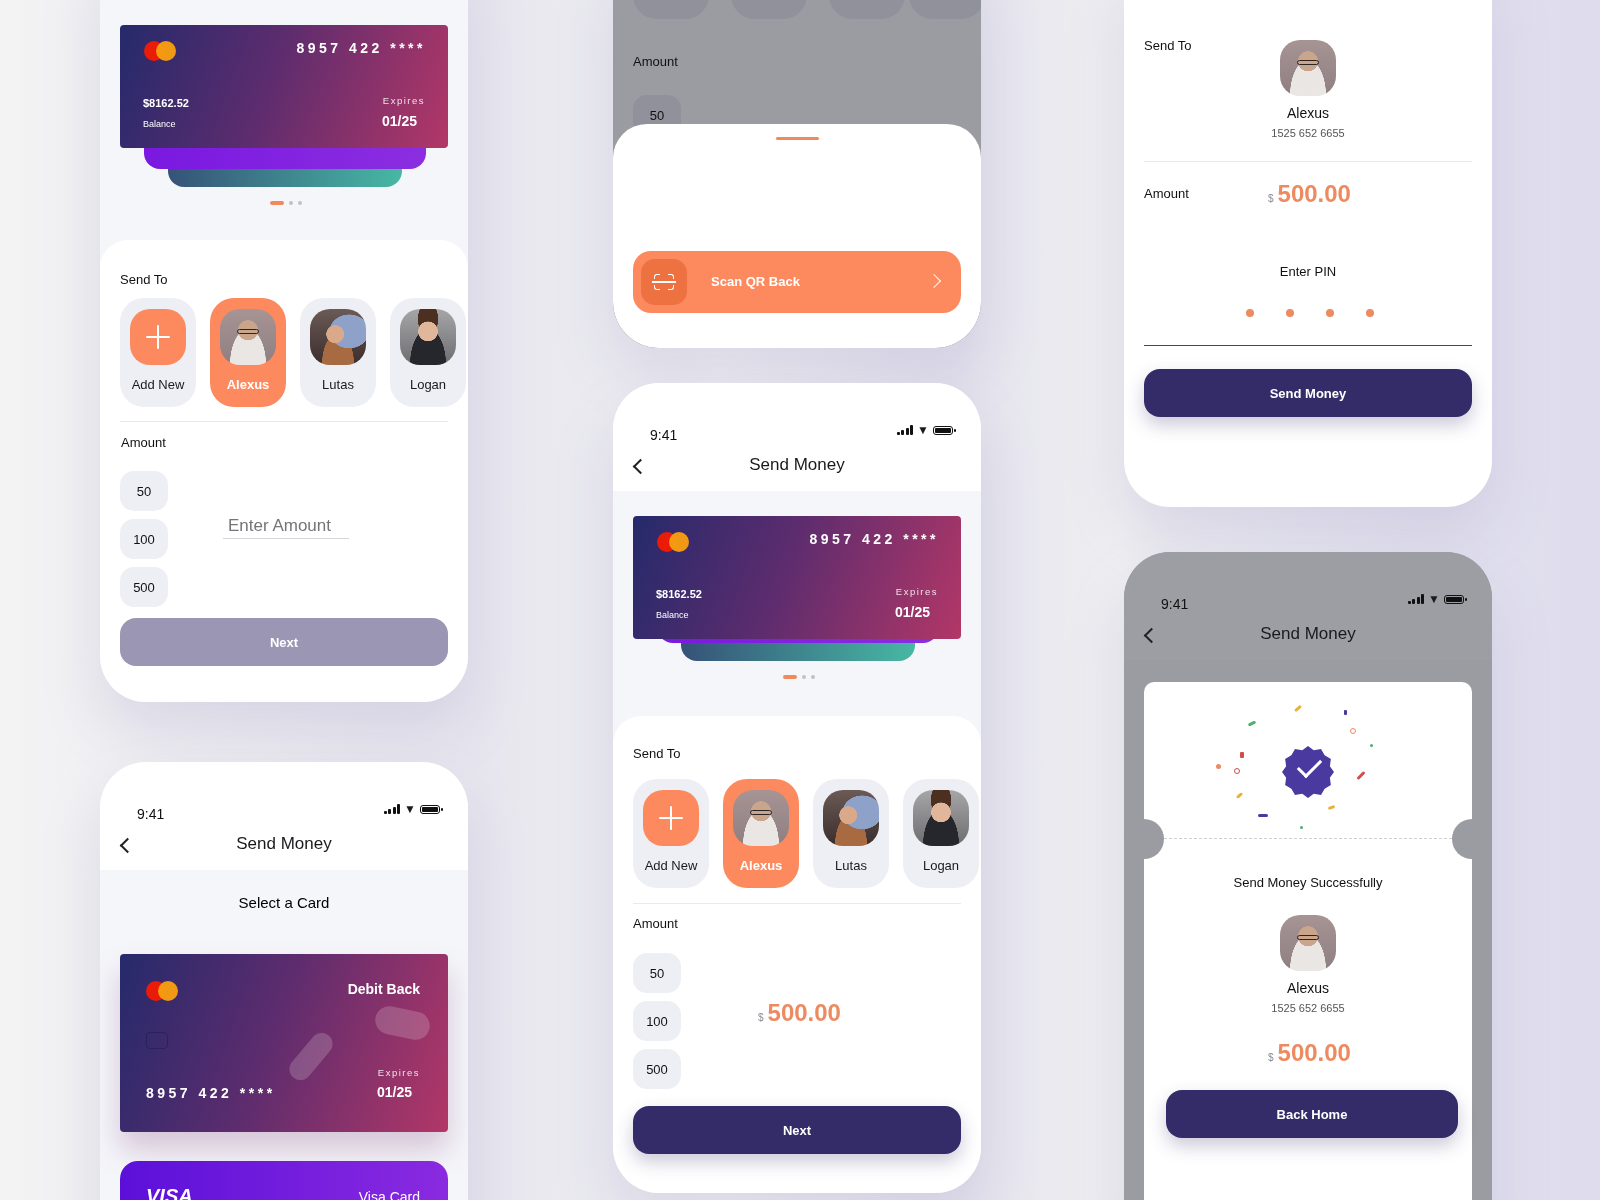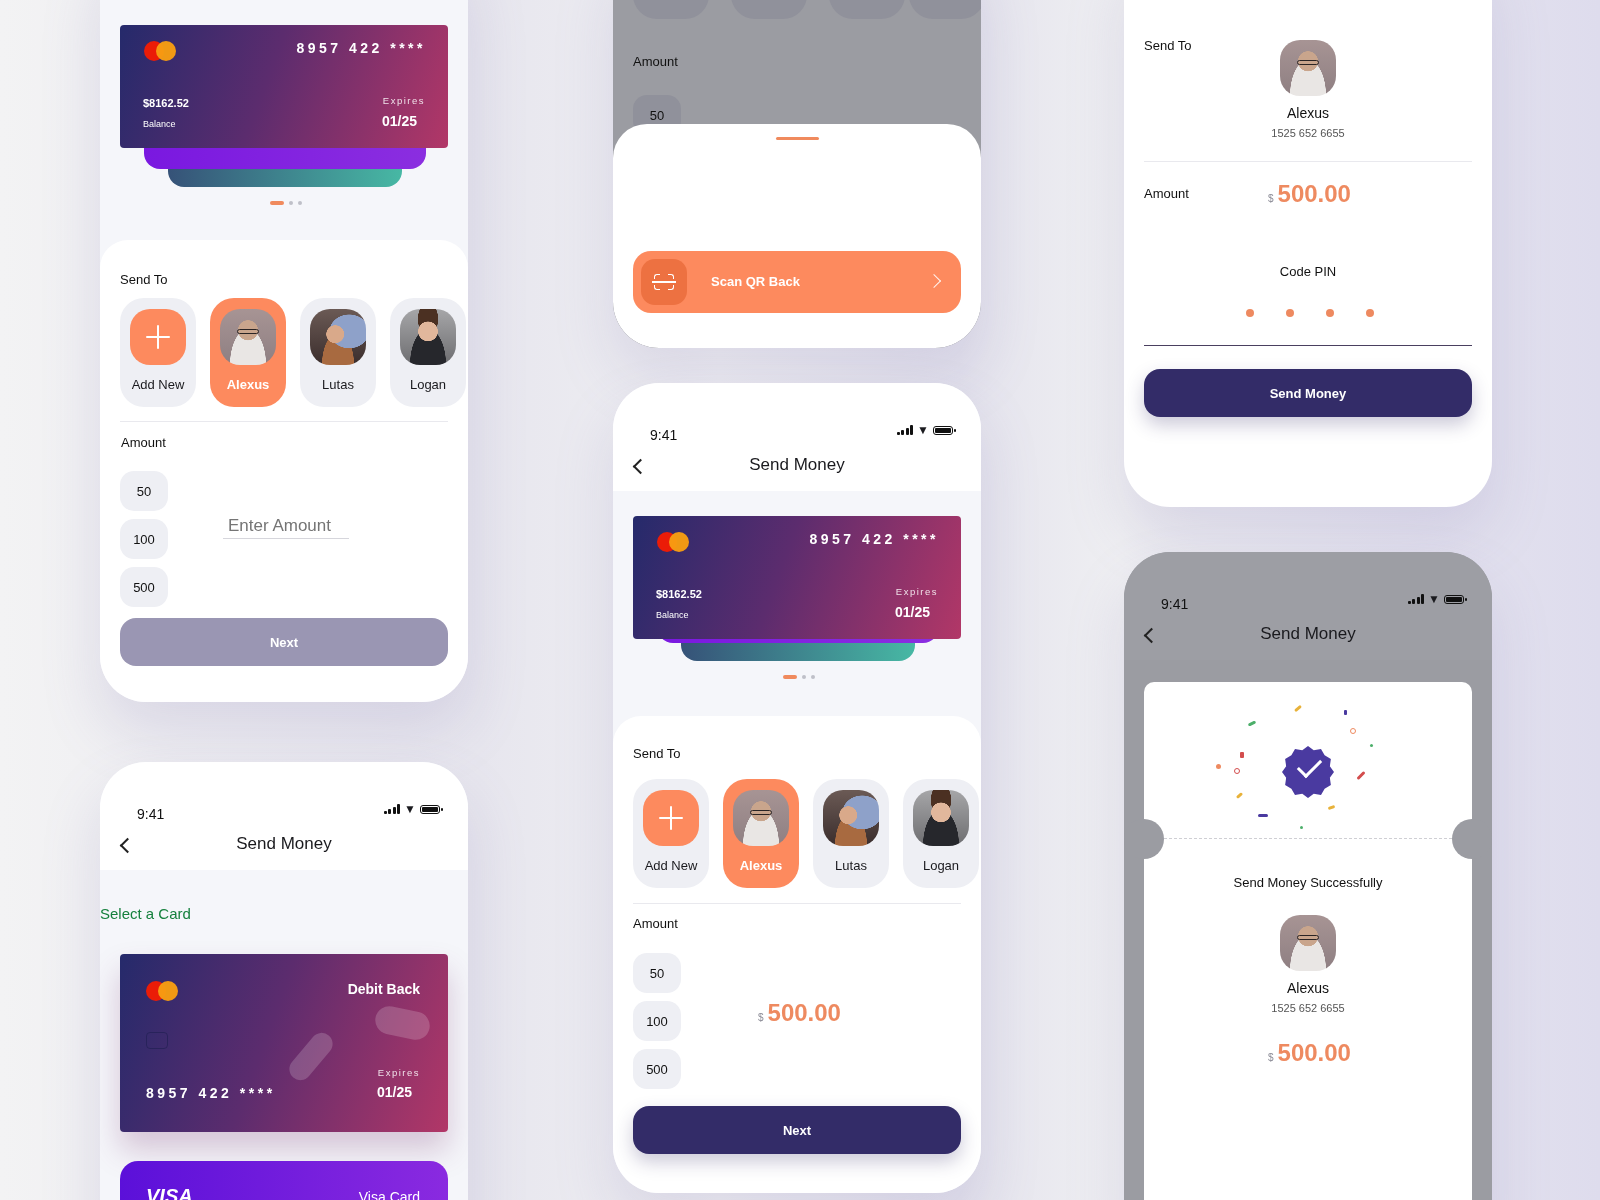--- a/index.html
+++ b/index.html
@@ -140,21 +140,21 @@
         <i style="height:3px"></i>
         <i style="height:5px"></i>
         <i style="height:7px"></i>
         <i style="height:10px"></i>
       </div>
     <div style="font-size:12px;line-height:10px">▼</div>
     <div class="batt"></div>
   </div>
   <div class="back"><span></span></div>
   <div class="title">Send Money</div>
-  <div style="position:absolute;left:0;right:0;top:143px;font-size:15px;color:#15803d">Select a Card</div>
+  <div style="position:absolute;left:0;right:0;top:132px;text-align:center;font-size:15px;color:#000000">Select a Card</div>
   <div class="card" style="left:20px;top:192px;width:328px;height:178px;box-shadow:0 18px 30px rgba(120,50,110,.25)">
     <div style="position:absolute;left:180px;top:75px;width:22px;height:55px;border-radius:11px;background:rgba(255,255,255,.18);transform:rotate(40deg)"></div>
     <div style="position:absolute;left:255px;top:55px;width:55px;height:28px;border-radius:14px;background:rgba(255,255,255,.18);transform:rotate(12deg)"></div>
     <div class="mc" style="left:26px;top:27px">
         <i></i>
         <i></i>
       </div>
     <div style="position:absolute;right:28px;top:27px;font-size:14px;font-weight:bold">Debit Back</div>
     <div style="position:absolute;left:26px;top:78px;width:22px;height:17px;border:1.5px solid rgba(30,30,80,.6);border-radius:4px"></div>
     <div class="exp-lbl" style="right:28px;top:113px">Expires</div>
@@ -268,21 +268,21 @@
       <div class="glasses"></div>
     </div>
   <div style="position:absolute;left:0;right:0;top:165px;text-align:center;font-size:14px;color:#111">Alexus</div>
   <div style="position:absolute;left:0;right:0;top:187px;text-align:center;font-size:11px;color:#555">1525 652 6655</div>
   <div class="divider" style="left:20px;right:20px;top:221px"></div>
   <div class="lbl" style="left:20px;top:246px">Amount</div>
   <div class="amount" style="left:144px;top:240px">
     <span class="cur">$</span>
     <span class="val">500.00</span>
   </div>
-  <div style="position:absolute;left:0;right:0;top:324px;text-align:center;font-size:13px;color:#111">Code PIN</div>
+  <div style="position:absolute;left:0;right:0;top:324px;text-align:center;font-size:13px;color:#111">Enter PIN</div>
   <div class="pin" style="left:122px;top:369px">
       <i></i>
       <i></i>
       <i></i>
       <i></i>
     </div>
   <div style="position:absolute;left:20px;right:20px;top:405px;height:1px;background:#4a4060"></div>
   <div class="btn navy" style="left:20px;top:429px;width:328px;height:48px">Send Money</div>
 </div>
 
@@ -323,14 +323,15 @@
     <div style="position:absolute;left:0;right:0;top:193px;text-align:center;font-size:13px;color:#111">Send Money Successfully</div>
     <div class="av-alexus" style="position:absolute;left:136px;top:233px;width:56px;height:56px;border-radius:20px;overflow:hidden">
         <div class="glasses"></div>
       </div>
     <div style="position:absolute;left:0;right:0;top:298px;text-align:center;font-size:14px;color:#111">Alexus</div>
     <div style="position:absolute;left:0;right:0;top:320px;text-align:center;font-size:11px;color:#555">1525 652 6655</div>
     <div class="amount" style="left:124px;top:357px">
       <span class="cur">$</span>
       <span class="val">500.00</span>
     </div>
+    <div class="btn navy" style="left:22px;top:408px;width:292px;height:48px">Back Home</div>
   </div>
 </div>
 
 </body></html>

